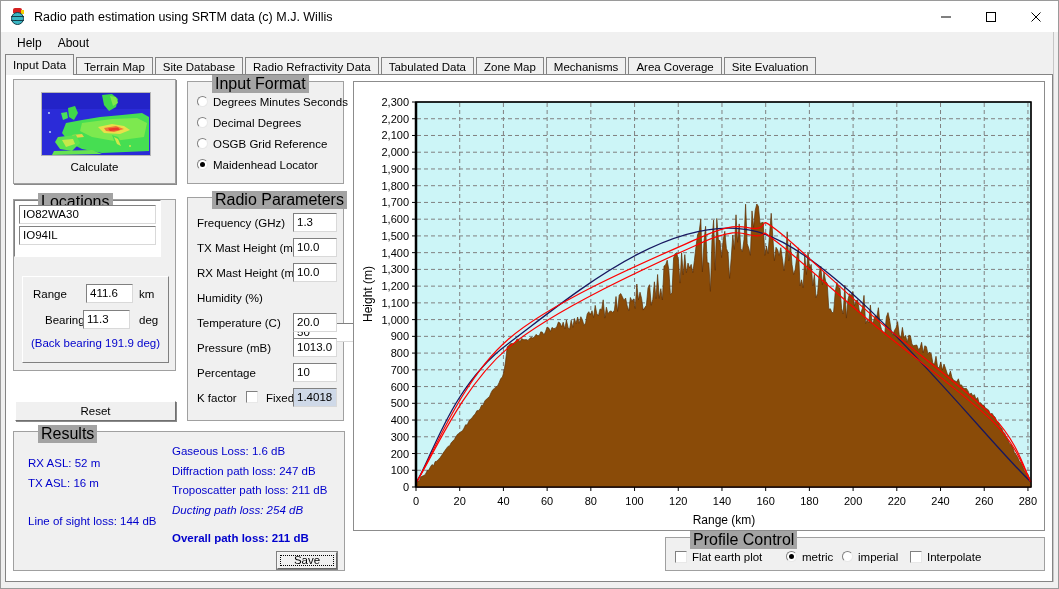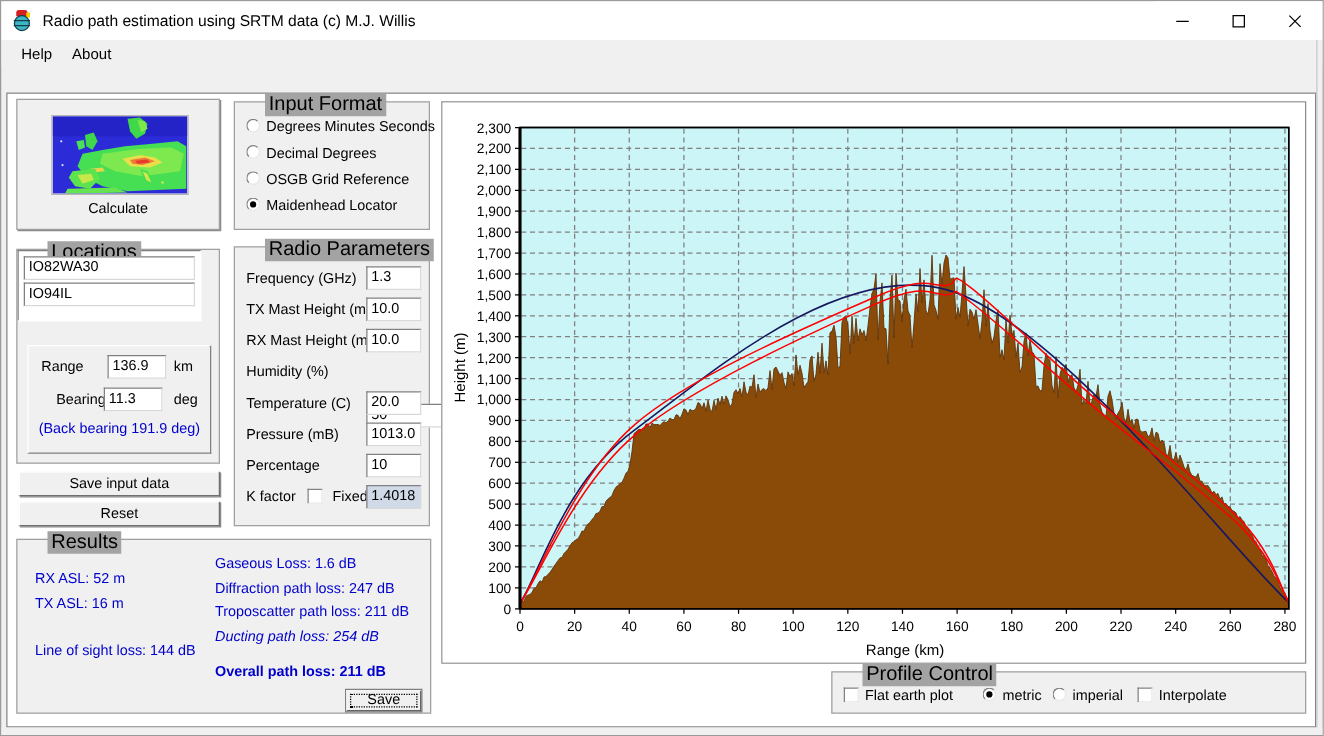--- a/index.html
+++ b/index.html
@@ -426,20 +426,31 @@
       </div>
       <div class="winbtn">
         <svg width="12" height="12" viewBox="0 0 12 12">
             <line x1="1.5" y1="1.5" x2="10.5" y2="10.5" stroke="#000" stroke-width="1"></line>
             <line x1="10.5" y1="1.5" x2="1.5" y2="10.5" stroke="#000" stroke-width="1"></line>
           </svg>
       </div>
     </div>
   </div>
 
+  <div id="tabstrip">
+    <div class="tab active">Input Data</div>
+    <div class="tab">Terrain Map</div>
+    <div class="tab">Site Database</div>
+    <div class="tab">Radio Refractivity Data</div>
+    <div class="tab">Tabulated Data</div>
+    <div class="tab">Zone Map</div>
+    <div class="tab">Mechanisms</div>
+    <div class="tab">Area Coverage</div>
+    <div class="tab">Site Evaluation</div>
+  </div>
 
   <div id="tabpage"></div>
 
   <div class="panel3d" id="calc-panel">
     <div id="calc-thumb">
       <svg width="108" height="62" viewBox="0 0 108 62" preserveAspectRatio="none">
         <rect x="0" y="0" width="108" height="62" fill="#2b2bd8"></rect>
         <rect x="0" y="0" width="108" height="16" fill="#2323c8"></rect>
 
         <path d="M60 2 L70 1 L76 6 L74 14 L67 18 L62 12 Z" fill="#3fd84a"></path>
@@ -477,32 +488,31 @@
   <div class="groupbox" id="loc-group">
     <div class="gb-title">Locations</div>
 
     <div class="sunken" id="loc-inner">
       <div class="textbox" id="loc1">IO82WA30</div>
       <div class="textbox" id="loc2">IO94IL</div>
     </div>
 
     <div class="panel3d" id="rb-panel">
       <div class="rb-label" id="range-label">Range</div>
-      <div class="textbox" id="range-box">136.9</div>
+      <div class="textbox" id="range-box">411.6</div>
       <div class="rb-unit" id="range-unit">km</div>
 
       <div class="rb-label" id="bearing-label">Bearing</div>
       <div class="textbox" id="bearing-box">11.3</div>
       <div class="rb-unit" id="bearing-unit">deg</div>
 
       <div id="backbearing">(Back bearing 191.9 deg)</div>
     </div>
   </div>
 
-  <div class="btn3d" id="btn-save-input">Save input data</div>
   <div class="btn3d" id="btn-reset">Reset</div>
 
   <div class="groupbox" id="fmt-group">
     <div class="gb-title">Input Format</div>
     <div class="radio-row" style="top:12px">
       <span class="radio"></span><span>Degrees Minutes Seconds</span>
     </div>
     <div class="radio-row" style="top:33px">
       <span class="radio"></span><span>Decimal Degrees</span>
     </div>

